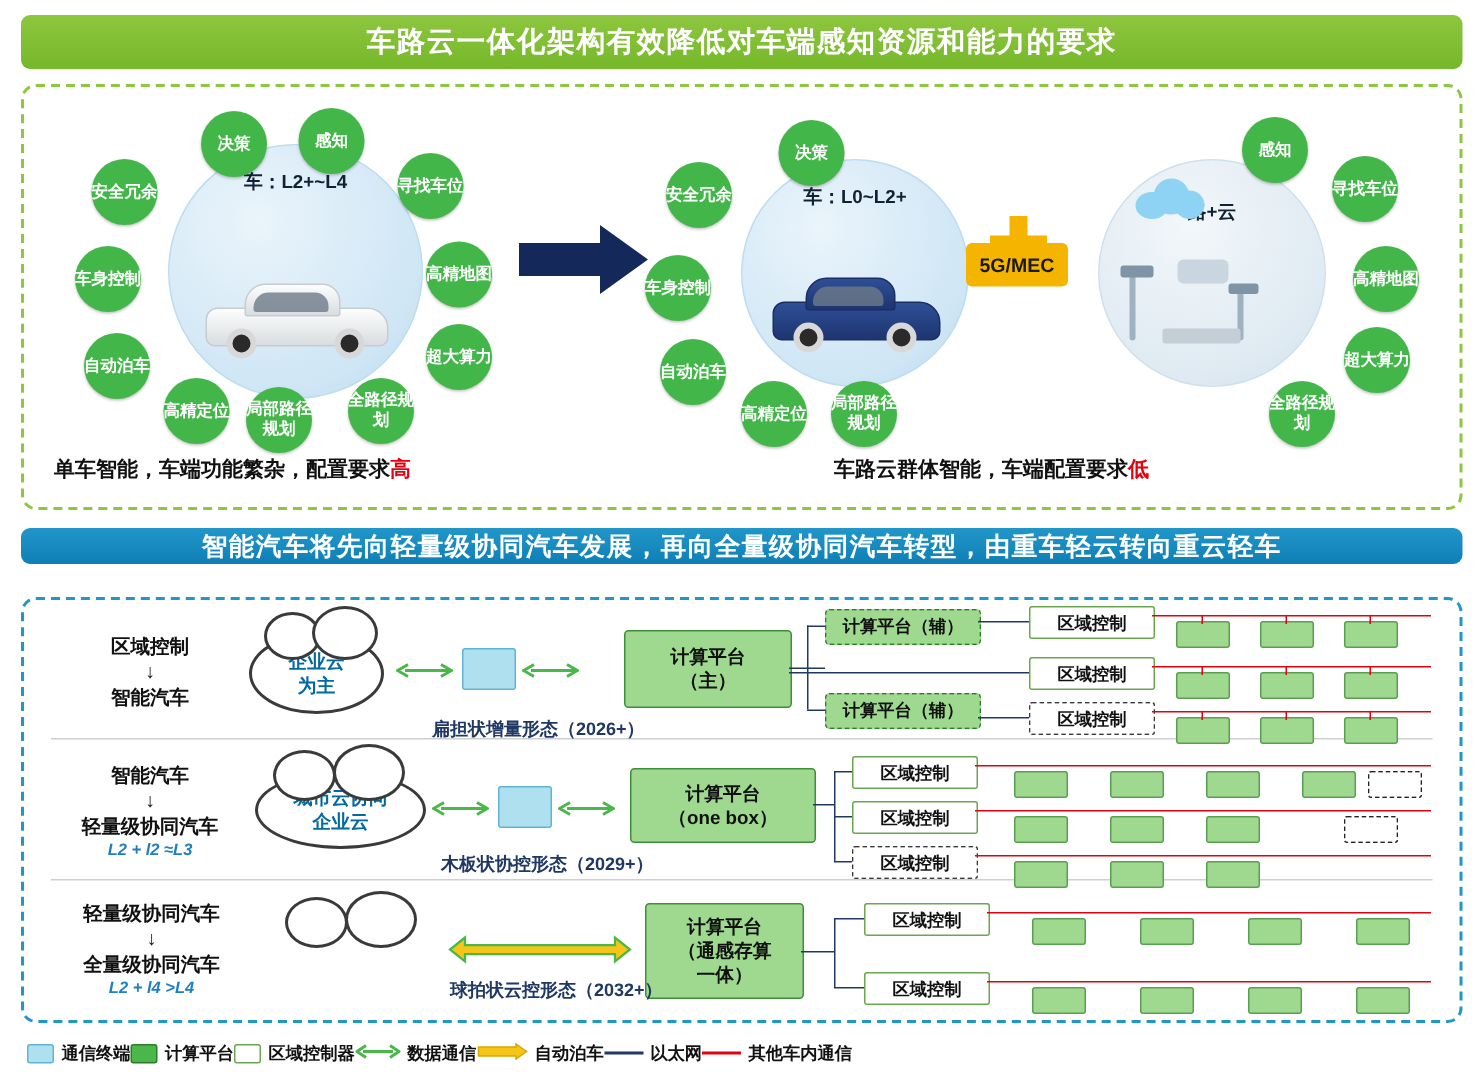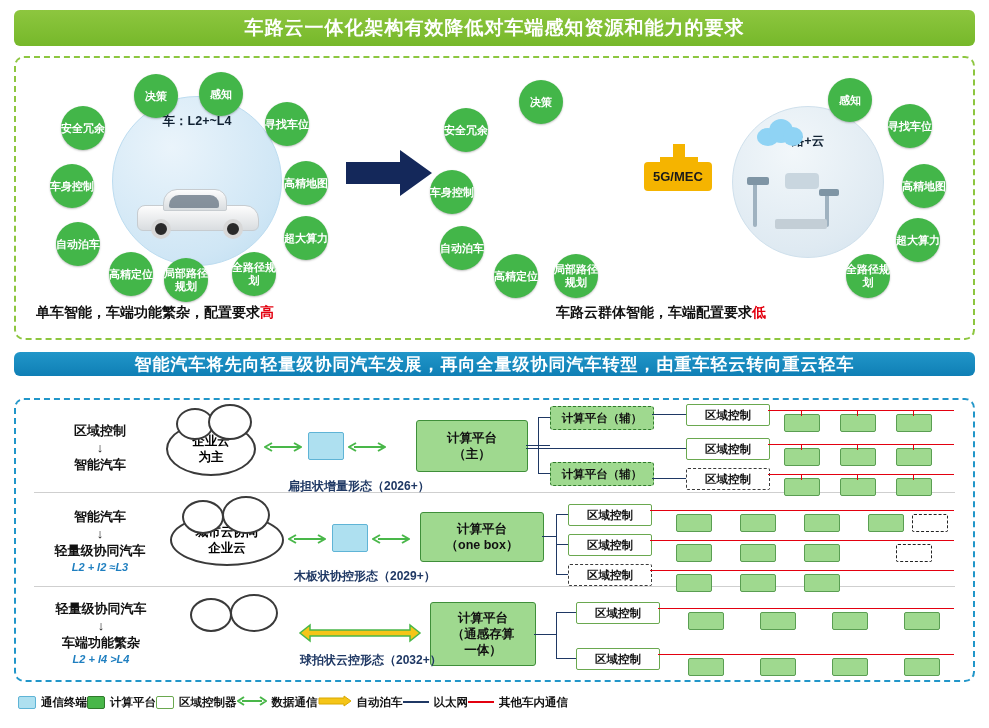--- a/index.html
+++ b/index.html
@@ -244,21 +244,21 @@
     background: #fff;
     border: 2px solid #3a3a3a;
     border-radius: 50%;
     display: flex;
     align-items: center;
     justify-content: center;
     text-align: center;
     font-size: 12.5px;
     font-weight: bold;
     line-height: 16px;
-    color: #000000;
+    color: #0369a1;
   }
   .cloudbump {
     position: absolute;
     background: #fff;
     border: 2px solid #3a3a3a;
     border-radius: 50%;
   }
 
   .termbox {
     position: absolute;
@@ -381,20 +381,32 @@
     <div class="bubble small" style="left:93px;  top:194px;">高精定位</div>
     <div class="bubble small" style="left:148px; top:200px;">局部路径规划</div>
     <div class="bubble small" style="left:216px; top:194px;">全路径规划</div>
 
     <div class="bigarrow" style="left:330px; top:92px;">
       <svg width="86" height="46" viewBox="0 0 86 46">
         <polygon points="0,12 54,12 54,0 86,23 54,46 54,34 0,34" fill="#14285a"></polygon>
       </svg>
     </div>
 
+    <div class="carcircle" style="left:478px; top:48px; width:150px; height:150px;">
+      <div class="cap">车：L0~L2+</div>
+      <div class="carimg" style="bottom:22px;">
+        <div class="car blue" style="width:110px;">
+          <div class="body" style="width:110px;"></div>
+          <div class="cabin" style="left:22px;width:58px;"></div>
+          <div class="glass" style="left:27px;width:47px;"></div>
+          <div class="wheel w1"></div>
+            <div class="wheel w2"></div>
+        </div>
+      </div>
+    </div>
 
     <div class="bubble small" style="left:503px; top:22px;">决策</div>
     <div class="bubble small" style="left:428px; top:50px;">安全冗余</div>
     <div class="bubble small" style="left:414px; top:112px;">车身控制</div>
     <div class="bubble small" style="left:424px; top:168px;">自动泊车</div>
     <div class="bubble small" style="left:478px; top:196px;">高精定位</div>
     <div class="bubble small" style="left:538px; top:196px;">局部路径规划</div>
 
     <div class="plus" style="left:644px; top:86px;"></div>
     <div class="tagbox" style="left:628px; top:104px;">5G/MEC</div>
@@ -562,21 +574,21 @@
     <div class="ecu" style="left:788px; top:144px; width:34px; height:16px;"></div>
     <div class="ecu dashed" style="left:880px; top:144px; width:34px; height:16px;"></div>
 
     <div class="ecu" style="left:660px; top:174px; width:34px; height:16px;"></div>
     <div class="ecu" style="left:724px; top:174px; width:34px; height:16px;"></div>
     <div class="ecu" style="left:788px; top:174px; width:34px; height:16px;"></div>
 
     <div class="rowlabel" style="left:10px; top:200px; width:150px;">
       <div>轻量级协同汽车</div>
       <div>↓</div>
-      <div>车端功能繁杂</div>
+      <div>全量级协同汽车</div>
       <div class="sub blue">L2 + l4 &gt;L4</div>
     </div>
 
     <div class="cloudbump" style="left:174px; top:198px; width:38px; height:30px;"></div>
     <div class="cloudbump" style="left:214px; top:194px; width:44px; height:34px;"></div>
 
     <div class="arrowgreen" style="left:282px; top:222px; width:124px; height:22px;">
       <svg width="124" height="22" viewBox="0 0 124 22">
         <path d="M12 3 L2 11 L12 19 L12 14 L112 14 L112 19 L122 11 L112 3 L112 8 L12 8 Z" fill="#f5c518" stroke="#49b749" stroke-width="1.5"></path>
       </svg>

